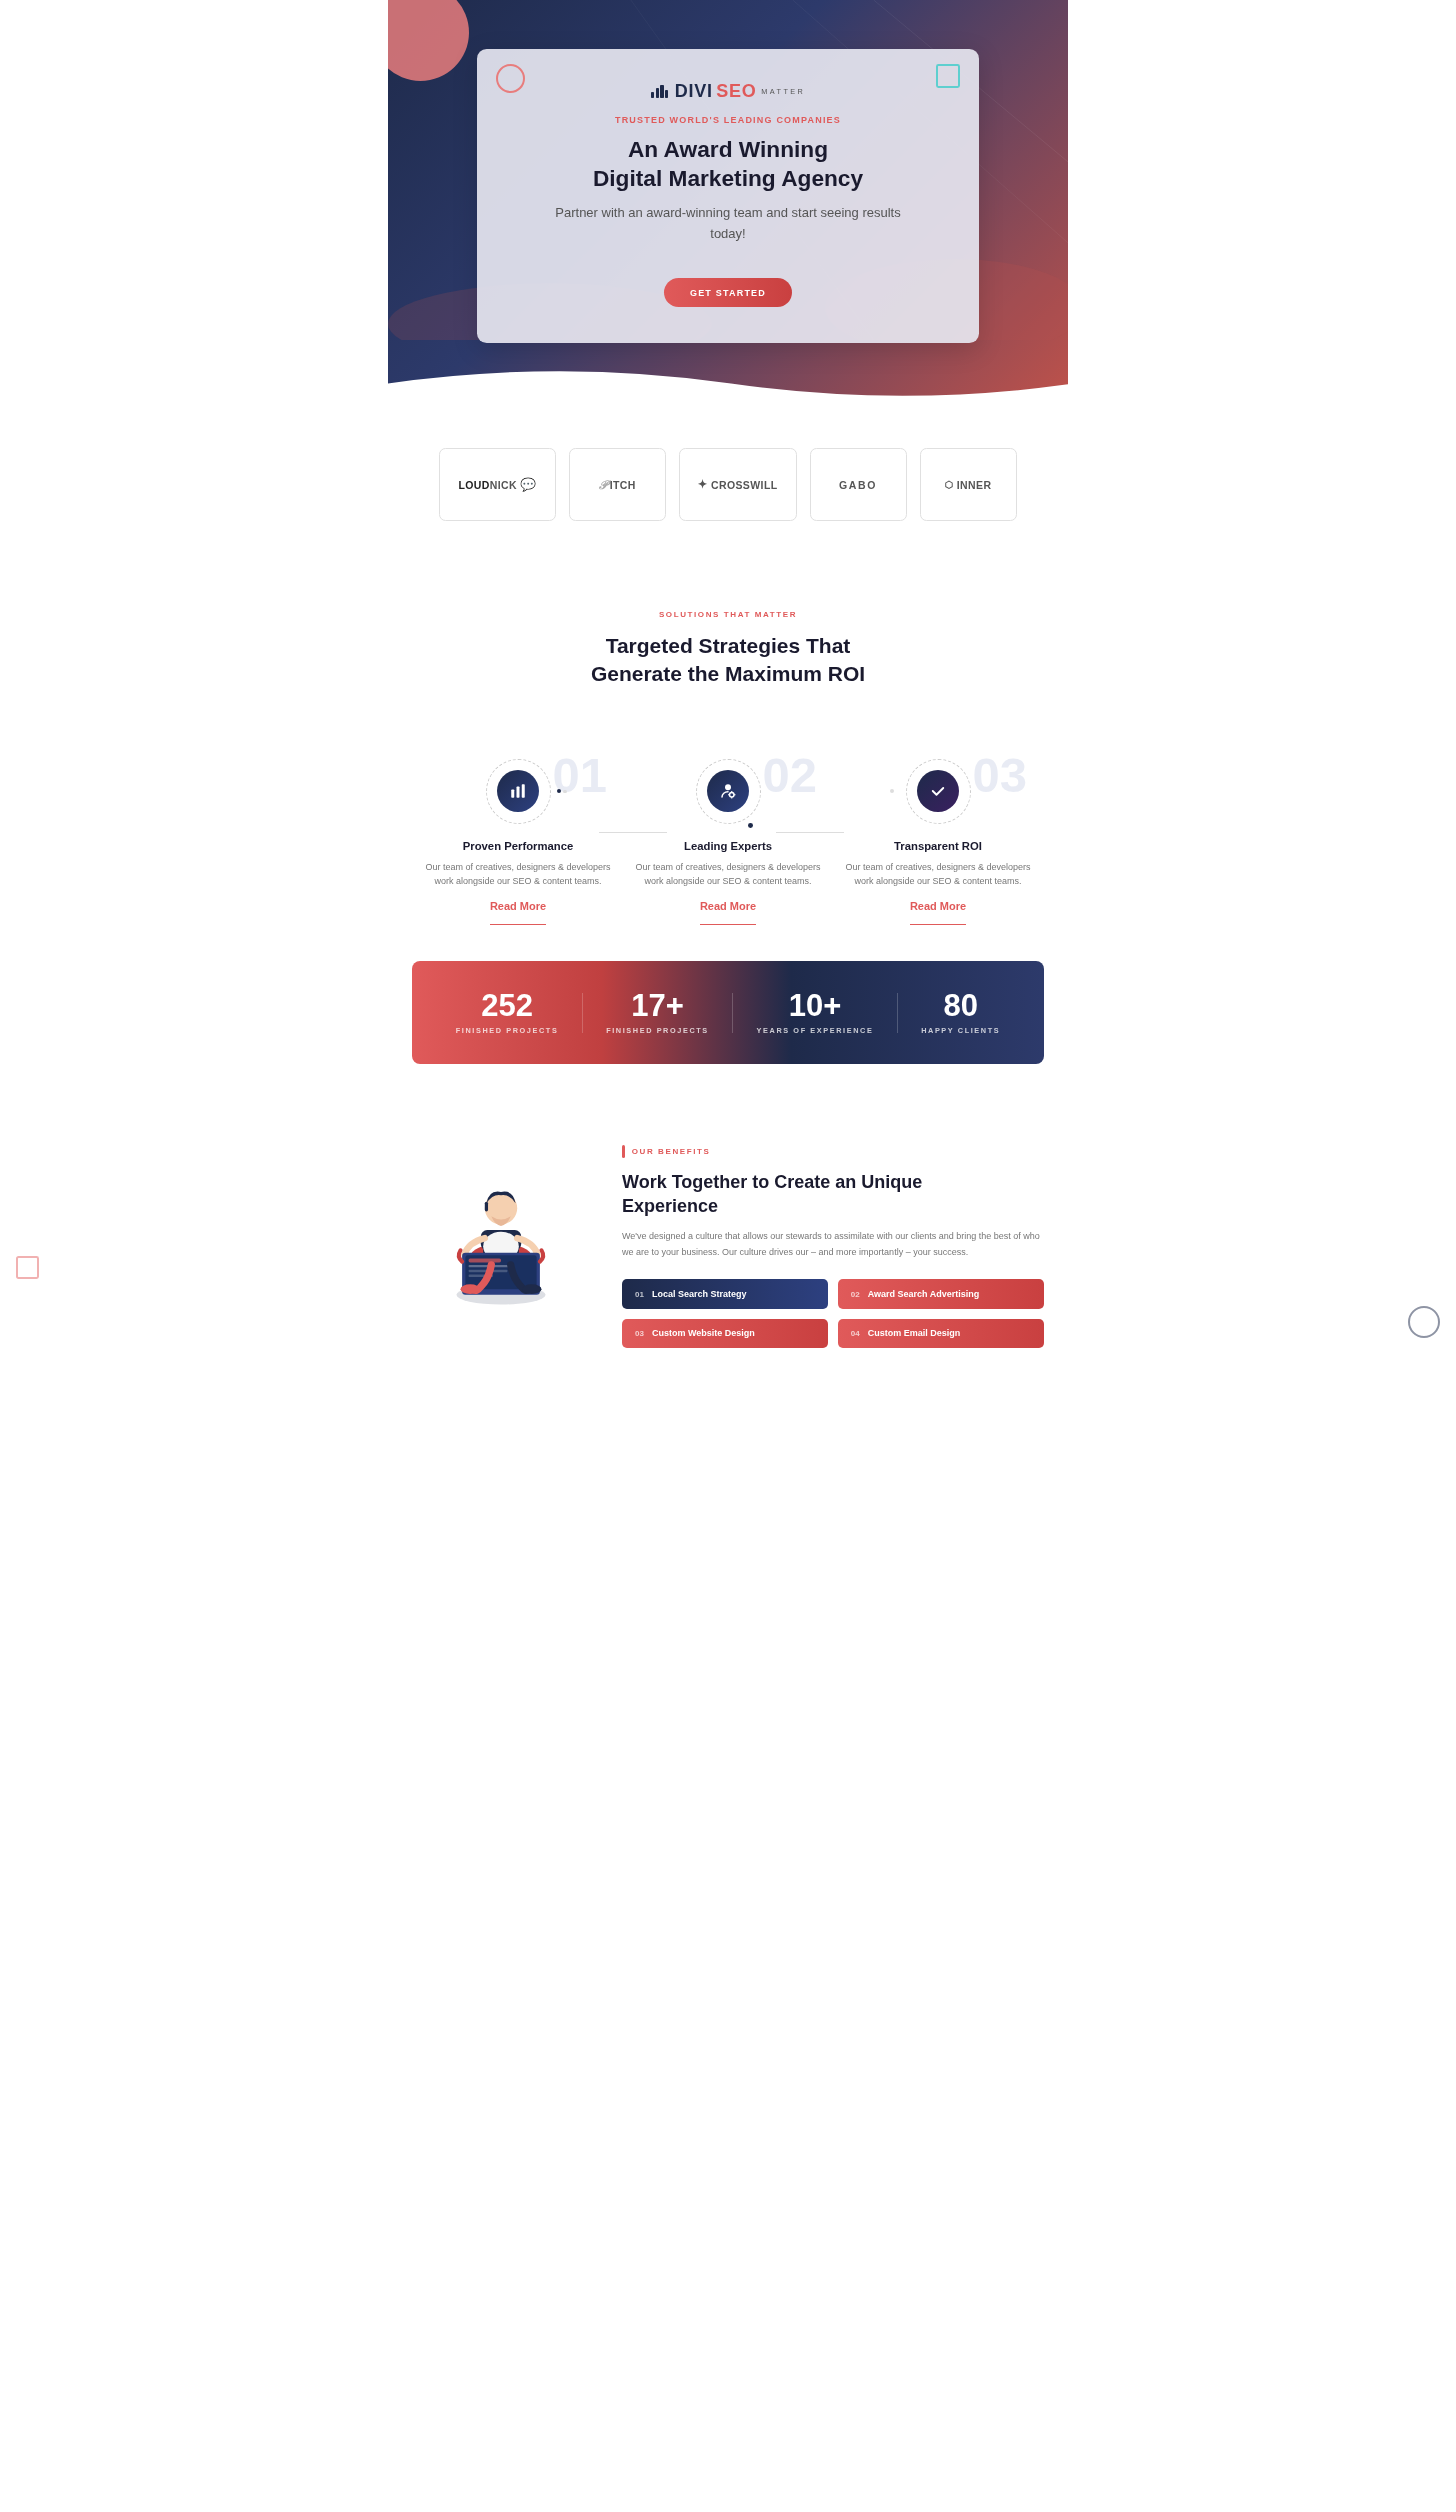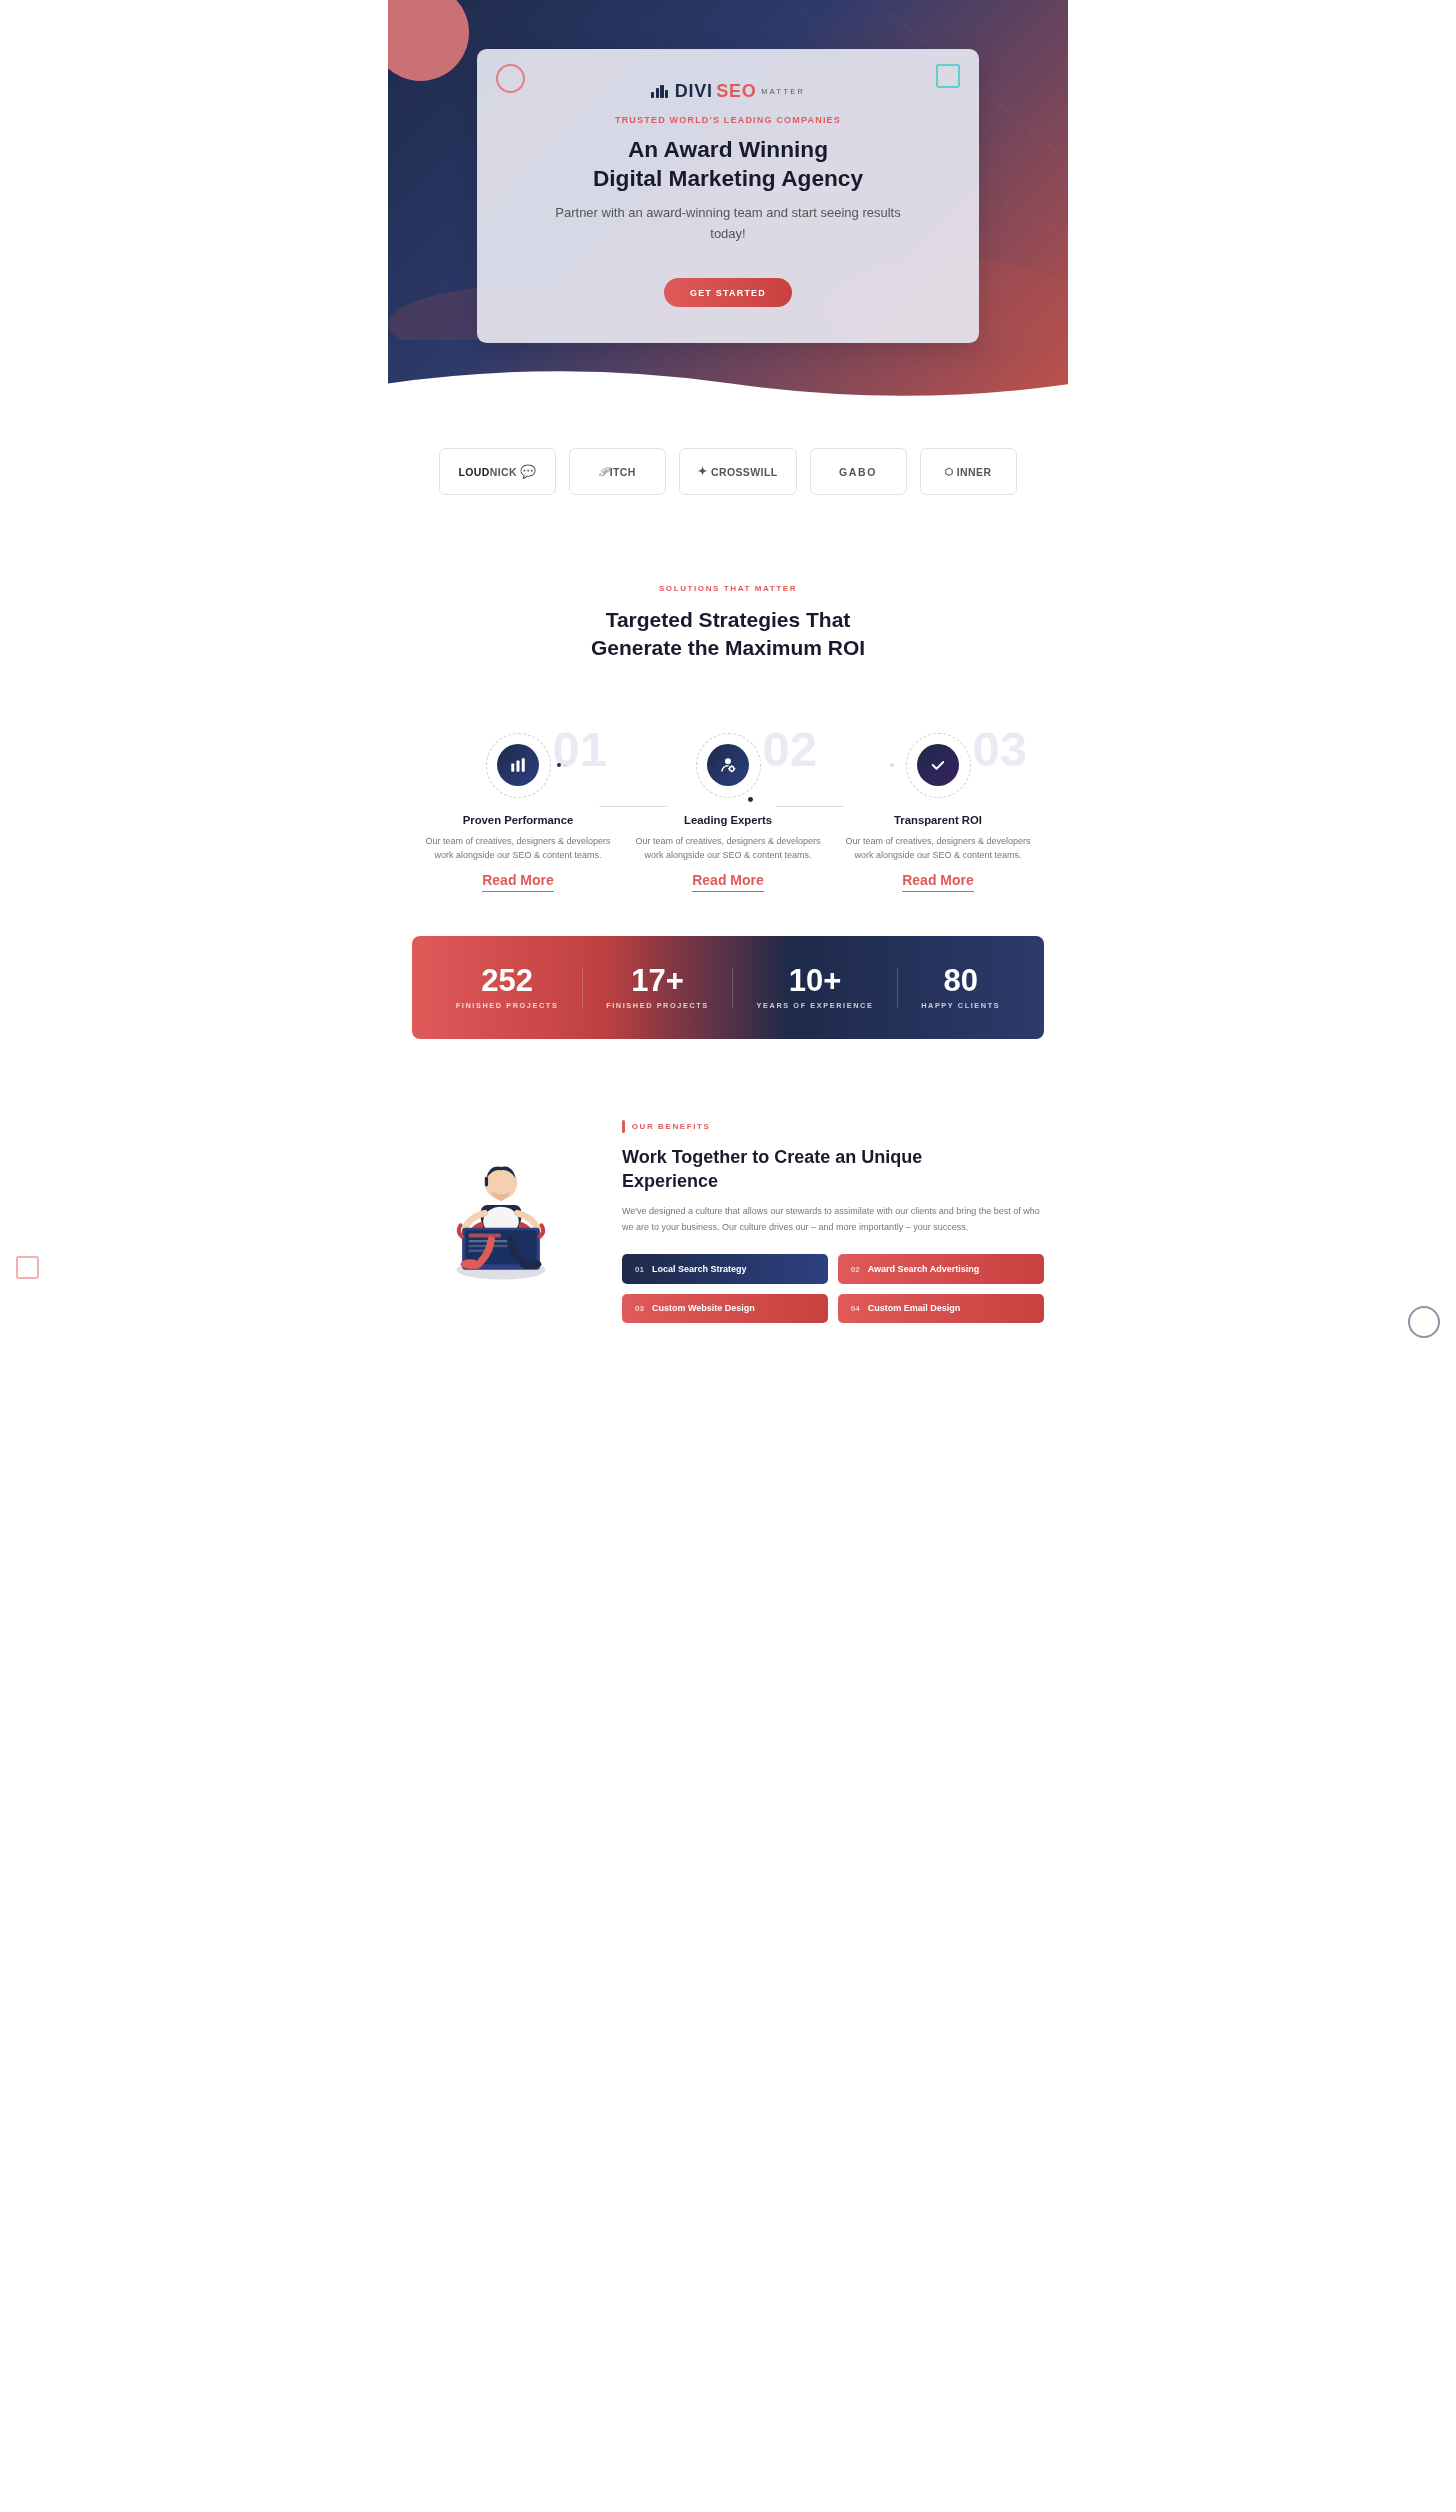--- a/index.html
+++ b/index.html
@@ -127,21 +127,21 @@
       padding: 40px 32px;
       display: flex;
       justify-content: center;
       gap: 13px;
       flex-wrap: wrap;
       background: #fff;
     }
     .logo-badge {
       border: 1.2px solid #e0e0e0;
       border-radius: 6.5px;
-      padding: 15px 18px;
+      padding: 28px 18px;
       display: flex;
       align-items: center;
       justify-content: center;
       min-width: 97px;
       font-size: 10.5px;
       font-weight: 700;
       color: #555;
       letter-spacing: 0.4px;
       background: #fff;
     }
@@ -231,25 +231,25 @@
       margin-bottom: 8px;
     }
     .feature-desc {
       font-size: 9px;
       color: #777;
       line-height: 1.6;
       margin-bottom: 9.7px;
     }
     .feature-read-more {
       color: #e05a5a;
-      font-size: 14px;
+      font-size: 11px;
       font-weight: 600;
       text-decoration: none;
       border-bottom: 0.8px solid #e05a5a;
-      padding-bottom: 3px;
+      padding-bottom: 12px;
     }
 
     
     .stats-section {
       margin: 16px 24px 32px;
       background: linear-gradient(90deg, #e05a5a 0%, #c04040 30%, #1e2a4a 60%, #2d3a6b 100%);
       border-radius: 8px;
       padding: 29px 32px;
       display: flex;
       justify-content: space-around;

